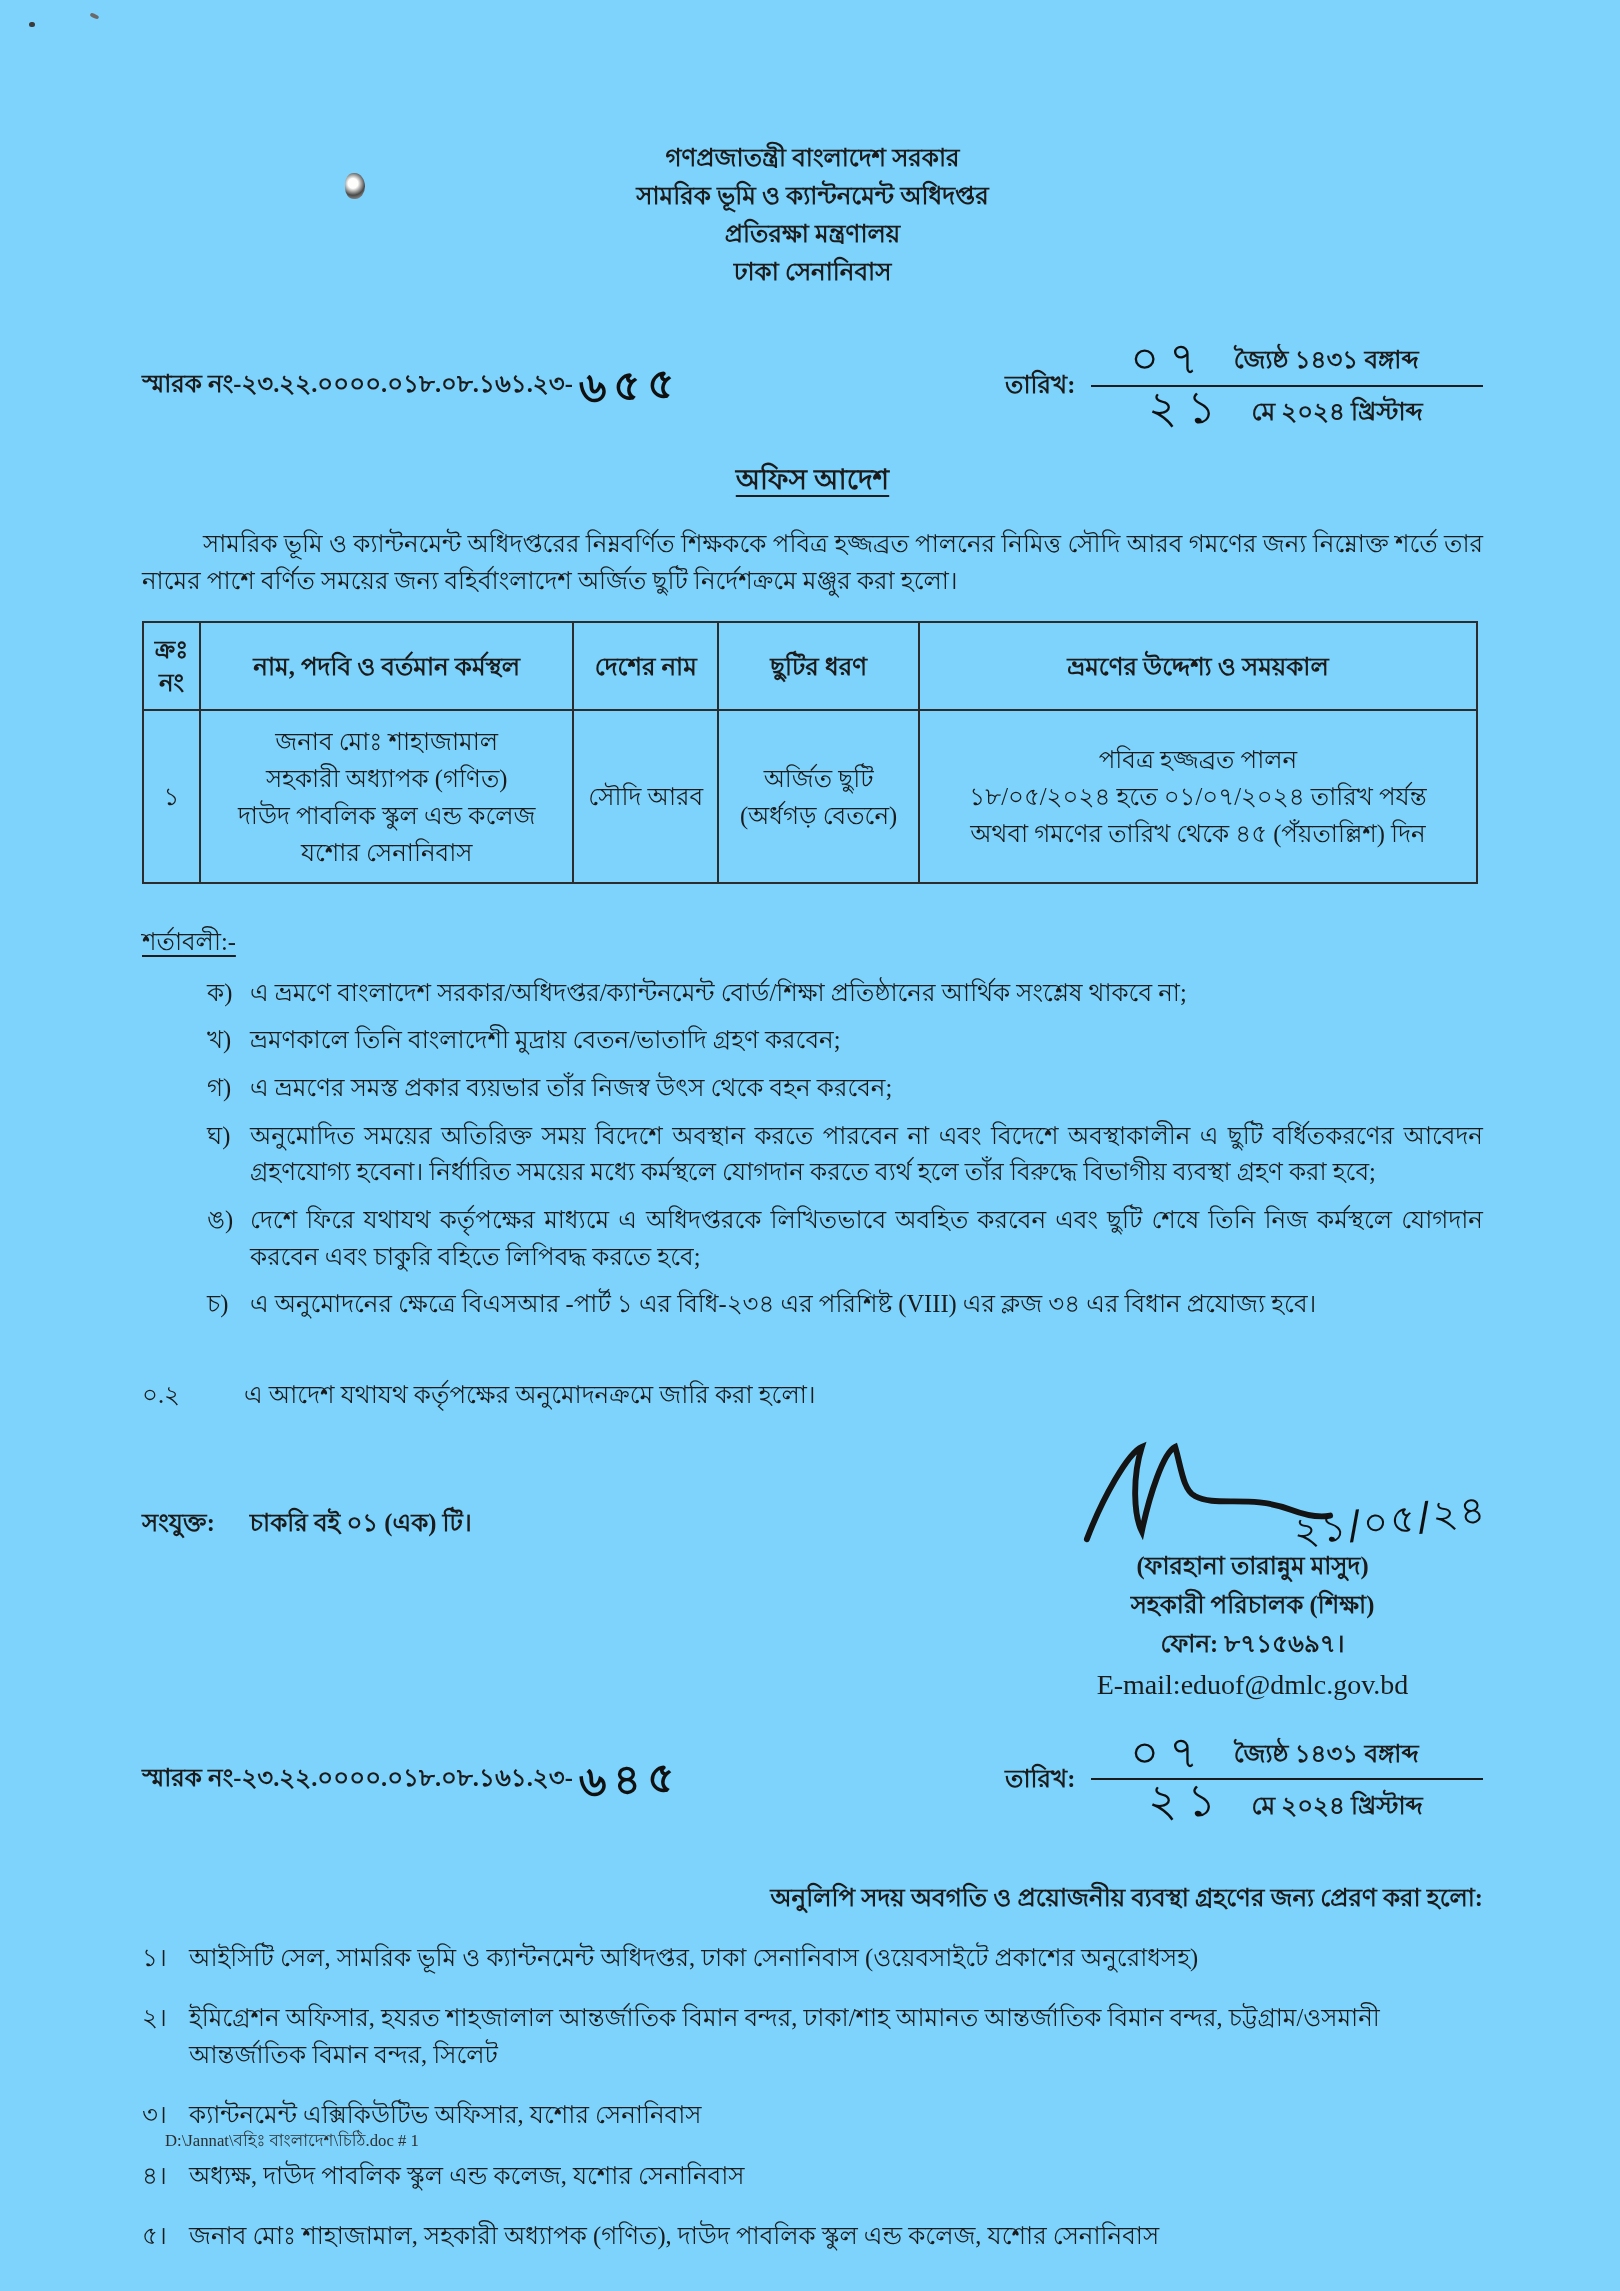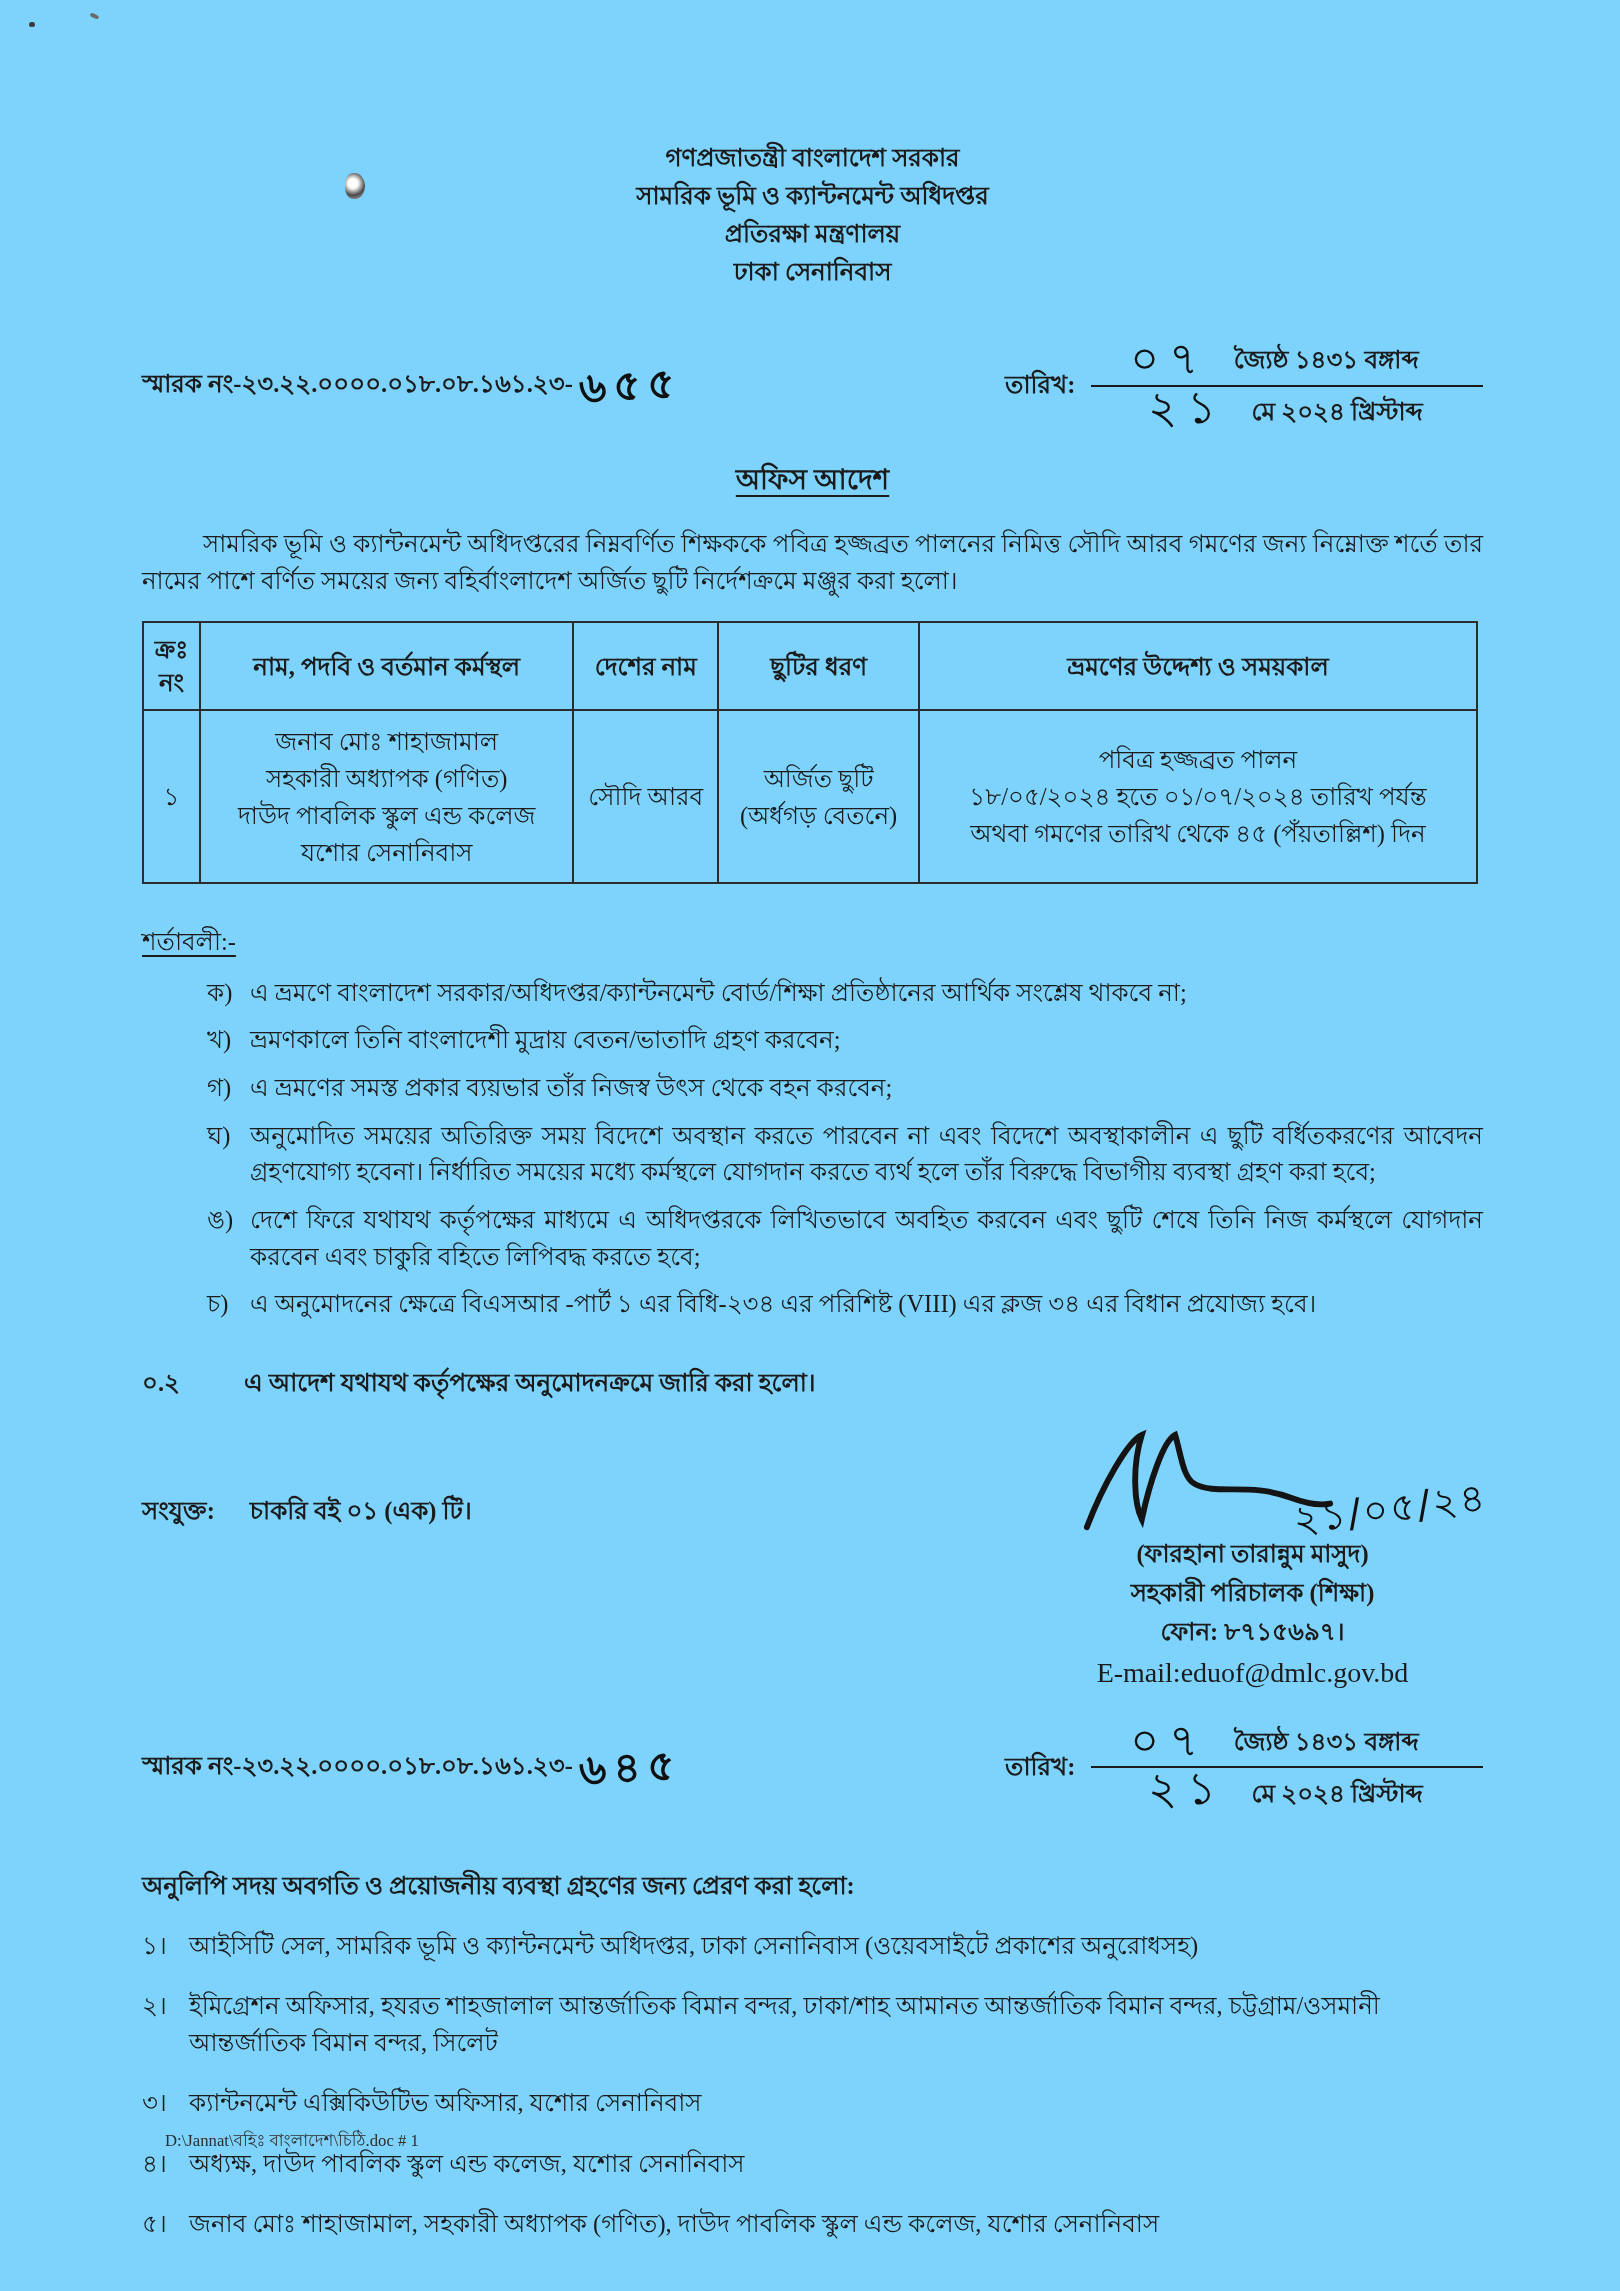--- a/index.html
+++ b/index.html
@@ -60,38 +60,38 @@
 
   
   .cond-head{margin-top:40px;font-weight:400;}
   .cond-head span{text-decoration:underline;text-underline-offset:4.9px;}
   .cond-list{margin-top:13.7px;}
   .cond-item{display:flex;margin-left:65px;margin-bottom:10.8px;font-weight:500;}
   .cond-label{flex:0 0 43px;}
   .cond-text{flex:1;text-align:justify;}
 
   
-  .clause{display:flex;margin-top:42px;font-weight:700;}
+  .clause{display:flex;margin-top:54px;font-weight:400;}
   .clause-num{flex:0 0 102px;}
 
   
   .sig-row{display:flex;justify-content:space-between;margin-top:9.8px;}
   .enclosure{display:flex;gap:35px;margin-top:82px;font-weight:600;white-space:nowrap;}
   .sig-block{width:461px;text-align:center;margin-top:5.9px;}
   .sig-draw{position:relative;height:125px;}
   .sig-draw svg{position:absolute;left:59px;top:7.8px;}
   .sig-date{position:absolute;right:-3.9px;bottom:3.9px;font-size:39px;letter-spacing:2px;
     transform:rotate(-7deg);white-space:nowrap;}
   .sig-name{font-weight:600;margin-top:-5.9px;}
   .sig-desig{font-weight:600;line-height:39px;}
   .sig-phone{font-weight:600;line-height:39px;}
   .sig-email{font-size:28px;line-height:43px;font-family:"Liberation Serif","DejaVu Serif",serif;}
 
   
-  .dist-head{margin-top:53px;font-weight:600;}
+  .dist-head{margin-top:53px;font-weight:600;text-align:right;}
   .dist-list{margin-top:23.5px;}
   .dist-item{display:flex;margin-bottom:23.5px;font-weight:500;}
   .dist-num{flex:0 0 47px;}
   .dist-text{flex:1;text-align:left;padding-right:59px;}
   .footer-note{position:absolute;left:165px;bottom:139px;font-size:16.7px;color:#2e2e2e;
     font-family:"Liberation Serif","DejaVu Serif",serif;}
 </style>
 </head>
 <body>
 

